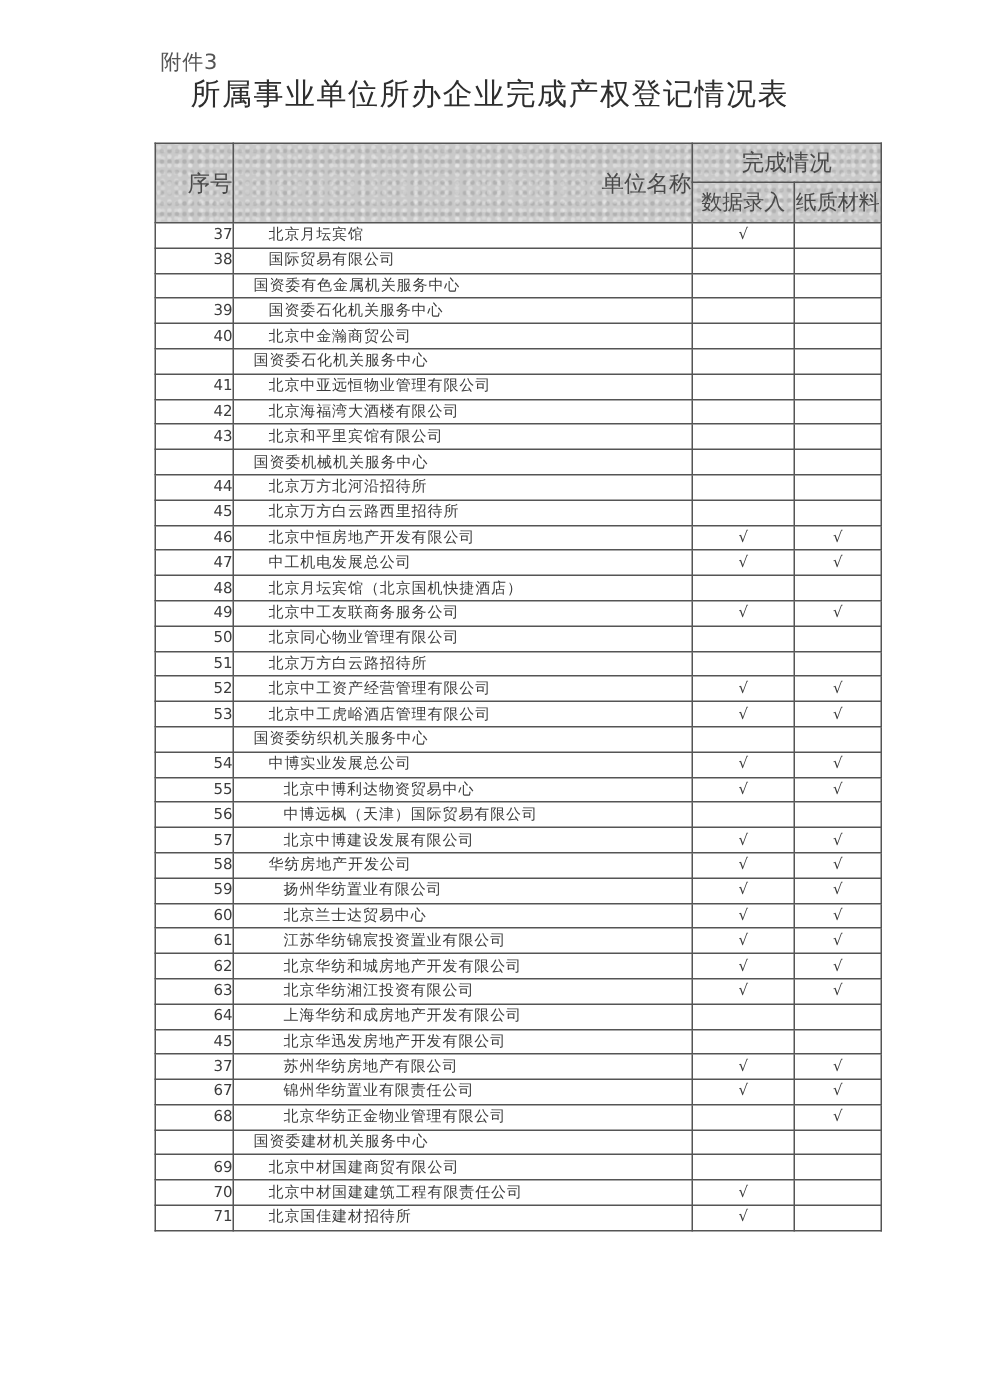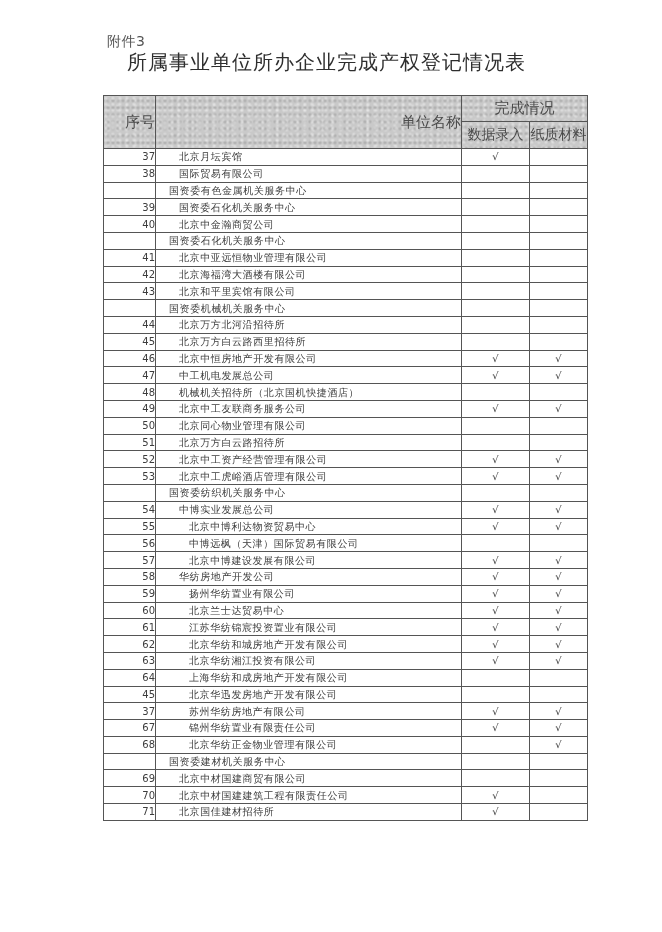--- a/index.html
+++ b/index.html
@@ -204,21 +204,21 @@
         <td class="mark">√</td>
       </tr>
       <tr class="row">
         <td class="id">47</td>
         <td class="name lvl1"><span>中工机电发展总公司</span></td>
         <td class="mark">√</td>
         <td class="mark">√</td>
       </tr>
       <tr class="row">
         <td class="id">48</td>
-        <td class="name lvl1"><span>机械机关招待所（北京国机快捷酒店）</span></td>
+        <td class="name lvl1"><span>北京月坛宾馆（北京国机快捷酒店）</span></td>
         <td class="mark"></td>
         <td class="mark"></td>
       </tr>
       <tr class="row">
         <td class="id">49</td>
         <td class="name lvl1"><span>北京中工友联商务服务公司</span></td>
         <td class="mark">√</td>
         <td class="mark">√</td>
       </tr>
       <tr class="row">

